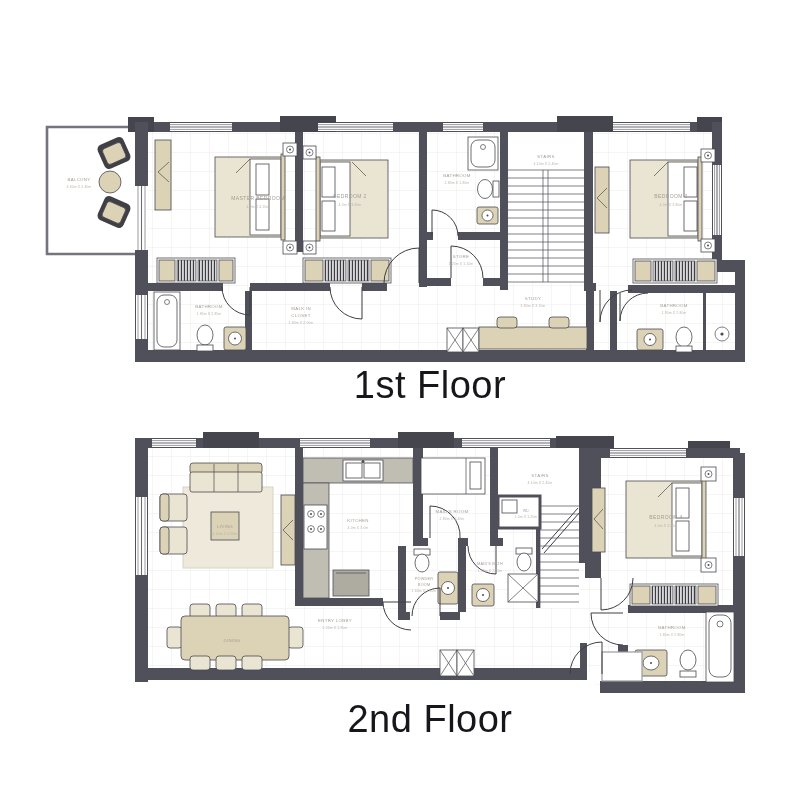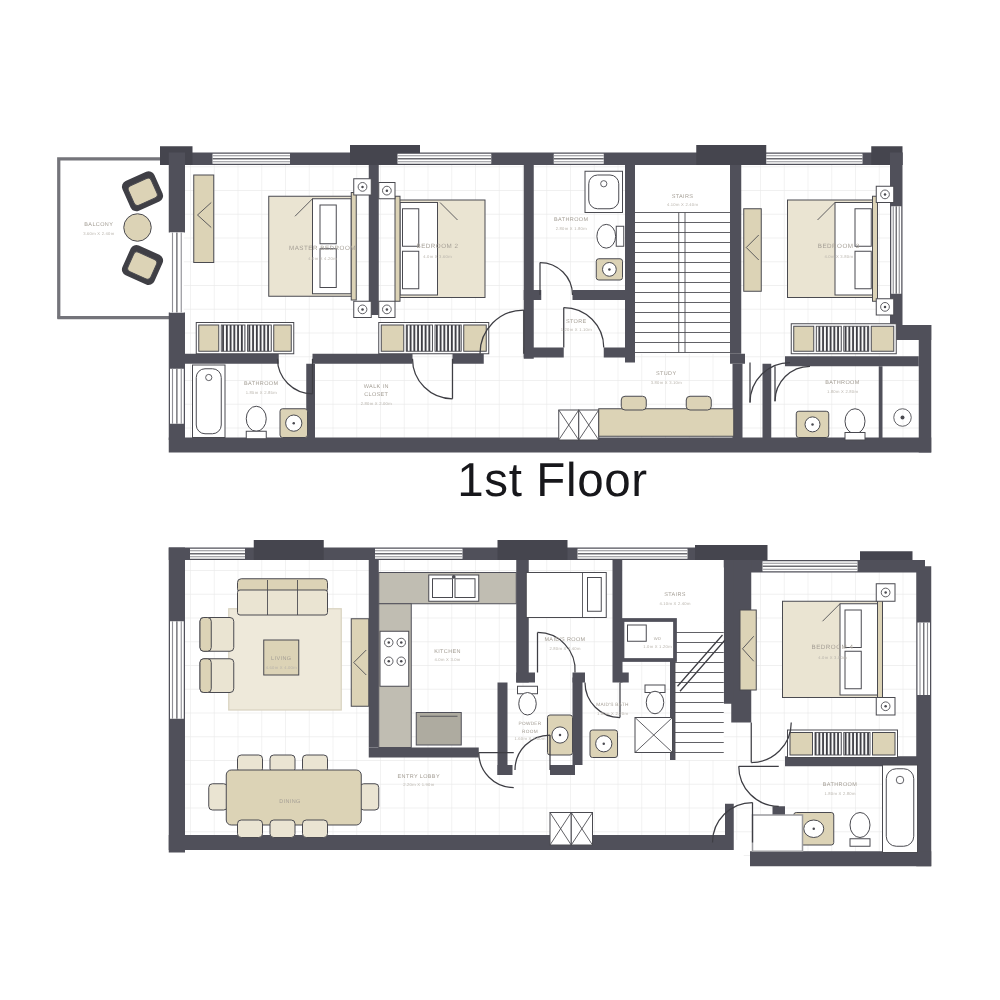--- a/index.html
+++ b/index.html
@@ -1,18 +1,18 @@
 <!DOCTYPE html>
 <html><head>
 <meta charset="utf-8">
 <style>
   html,body{margin:0;padding:0;background:#fff;width:800px;height:800px;overflow:hidden}
   .canvas{position:relative;width:800px;height:800px;background:#fff;font-family:"Liberation Sans",sans-serif}
   .plan{position:absolute}
-  .floor-title{position:absolute;left:142px;width:600px;text-align:center;font-size:38px;color:#17171b;
+  .floor-title{position:absolute;left:130px;width:600px;text-align:center;font-size:38px;color:#17171b;
     font-family:"Liberation Sans",sans-serif;font-weight:400;letter-spacing:.5px}
   
   .wall{fill:#50505a}
   .wallblock{fill:#45454e}
   .floor{fill:url(#grid)}
   .balcfloor{fill:#ffffff}
   .furn{fill:#dcd3b6;stroke:#4a4a50;stroke-width:.8}
   .furnlight{fill:#eae4d2;stroke:#4a4a50;stroke-width:.8}
   .white{fill:#ffffff;stroke:#4a4a50;stroke-width:.8}
   .counter{fill:#c0bdb2;stroke:#50505a;stroke-width:.8}
@@ -741,14 +741,15 @@
           <text class="rl" x="666" y="519">BEDROOM 4</text>
           <text class="dm" x="666" y="527">4.0m X 3.80m</text>
         </g>
     <g>
           <text class="rs" x="672" y="629">BATHROOM</text>
           <text class="dm" x="672" y="636">1.80m X 2.80m</text>
         </g>
   </g>
 </svg>
 
+<div class="floor-title" style="top:698px">2nd Floor</div>
 
 </div>
 
 </body></html>

